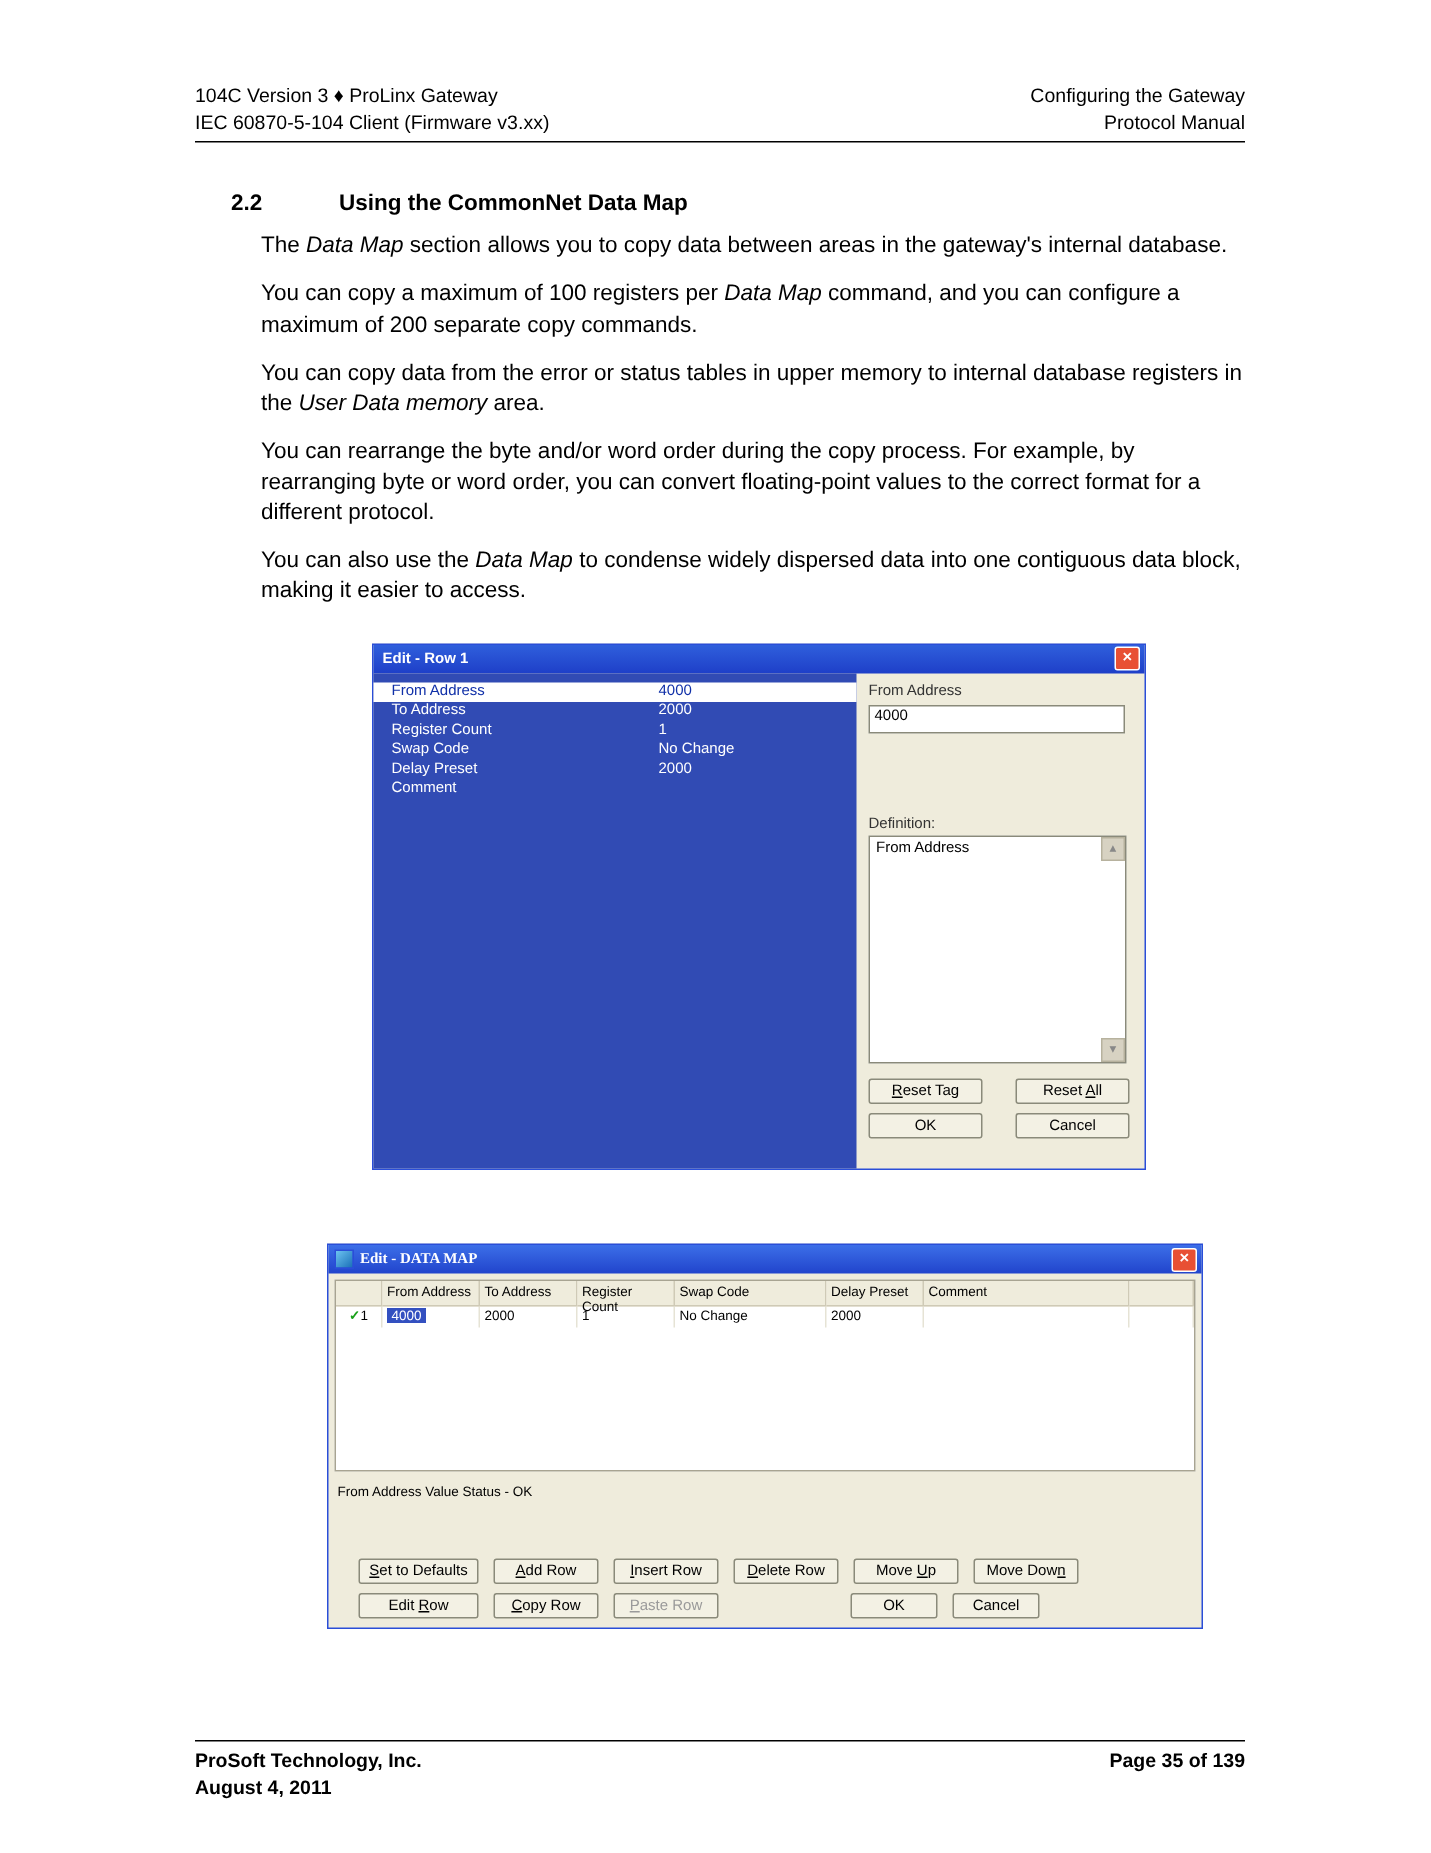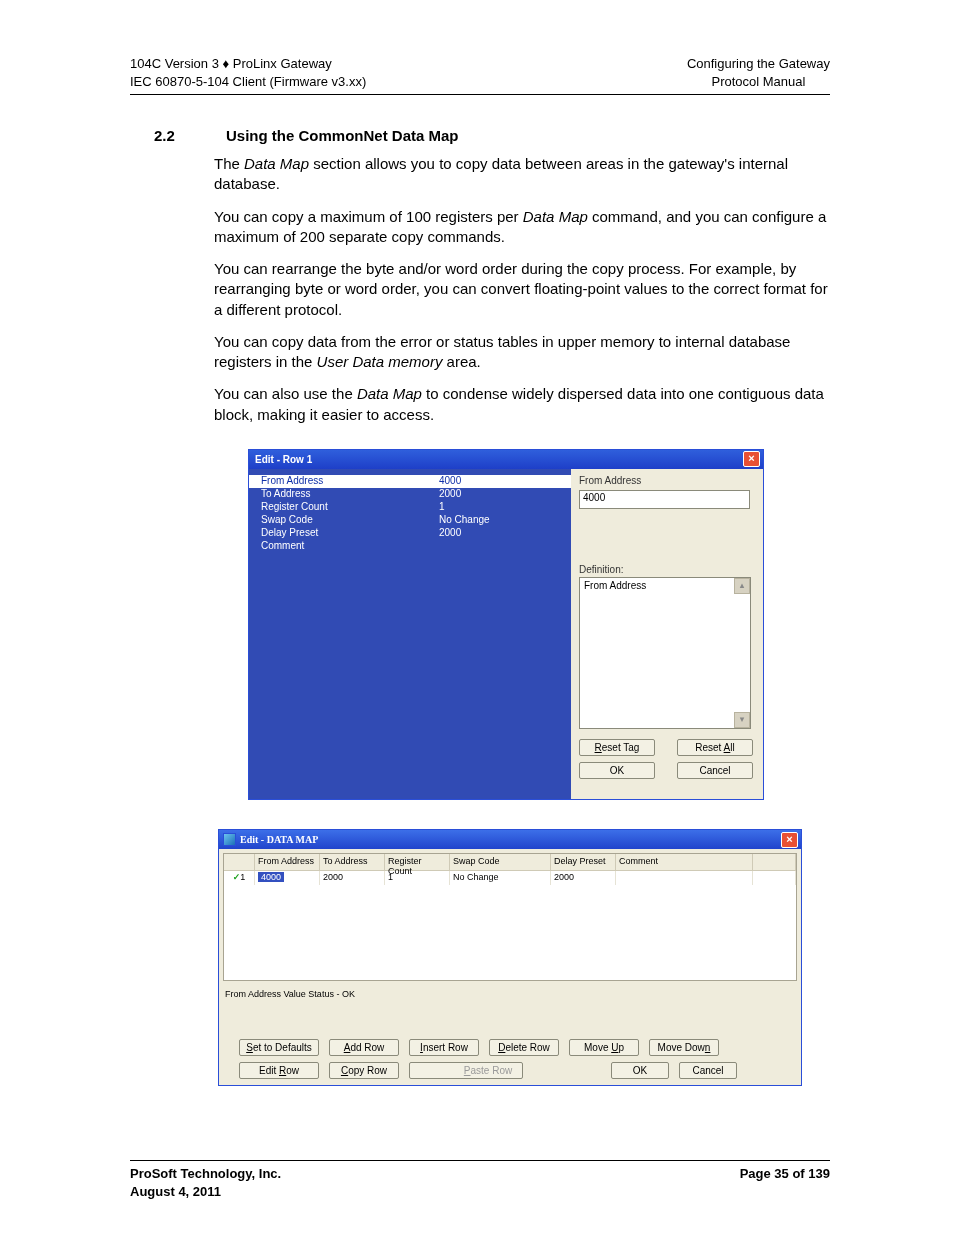--- a/index.html
+++ b/index.html
@@ -18,34 +18,34 @@
     width: 700px;
   }
   
   .hdr {
     display: flex;
     justify-content: space-between;
     font-size: 13px;
     line-height: 1.35;
   }
   .hdr .left, .hdr .right { white-space: nowrap; }
-  .hdr .right { text-align: center; }
+  .hdr .right { text-align: right; }
   .diamond { display: inline-block; }
   .hr-top { border: none; border-top: 1px solid #000; margin: 4px 0 0 0; }
 
   
   .sec { margin-top: 32px; }
   .sec-head {
     display: flex;
     font-size: 15px;
     font-weight: bold;
     margin-bottom: 10px;
   }
   .sec-num { width: 72px; display: inline-block; margin-left: 24px; }
-  .sec-body { margin-left: 84px; font-size: 15px; }
+  .sec-body { margin-left: 44px; font-size: 15px; }
   .sec-body p { margin: 0 0 12px 0; line-height: 1.35; }
   .italic { font-style: italic; }
 
   
   .dlg1 {
     margin: 24px 0 0 118px;
     width: 514px;
     border: 1px solid #2a4ed8;
     background: #efecdc;
     font-family: Tahoma, Arial, sans-serif;
@@ -211,21 +211,21 @@
   .btn2 {
     display: inline-block;
     background: #f3f1e4;
     border: 1px solid #8a8a7a;
     border-radius: 2px;
     font-size: 10px;
     text-align: center;
     padding: 2px 0;
     width: 68px;
   }
-  .btn2.disabled { color: #9a9a9a; padding-left: 44px; }
+  .btn2.disabled { color: #9a9a9a; }
   .btn2.short { width: 56px; }
 
   
   .ftr {
     position: absolute;
     left: 130px;
     top: 1160px;
     width: 700px;
     font-size: 13px;
   }
@@ -250,22 +250,22 @@
   <hr class="hr-top">
 
   <div class="sec">
     <div class="sec-head">
       <span class="sec-num">2.2</span>
       <span>Using the CommonNet Data Map</span>
     </div>
     <div class="sec-body">
       <p><span>The </span><span class="italic">Data Map</span><span> section allows you to copy data between areas in the gateway's internal database.</span></p>
       <p><span>You can copy a maximum of 100 registers per </span><span class="italic">Data Map</span><span> command, and you can configure a maximum of 200 separate copy commands.</span></p>
+      <p><span>You can copy data from the error or status tables in upper memory to internal database registers in the </span><span class="italic">User Data memory</span><span> area.</span></p>
       <p>You can rearrange the byte and/or word order during the copy process. For example, by rearranging byte or word order, you can convert floating-point values to the correct format for a different protocol.</p>
-      <p><span>You can copy data from the error or status tables in upper memory to internal database registers in the </span><span class="italic">User Data memory</span><span> area.</span></p>
       <p><span>You can also use the </span><span class="italic">Data Map</span><span> to condense widely dispersed data into one contiguous data block, making it easier to access.</span></p>
     </div>
   </div>
 
   <div class="dlg1">
     <div class="titlebar1">
       <span>Edit - Row 1</span>
       <span class="close-btn">×</span>
     </div>
     <div class="dlg1-body">

